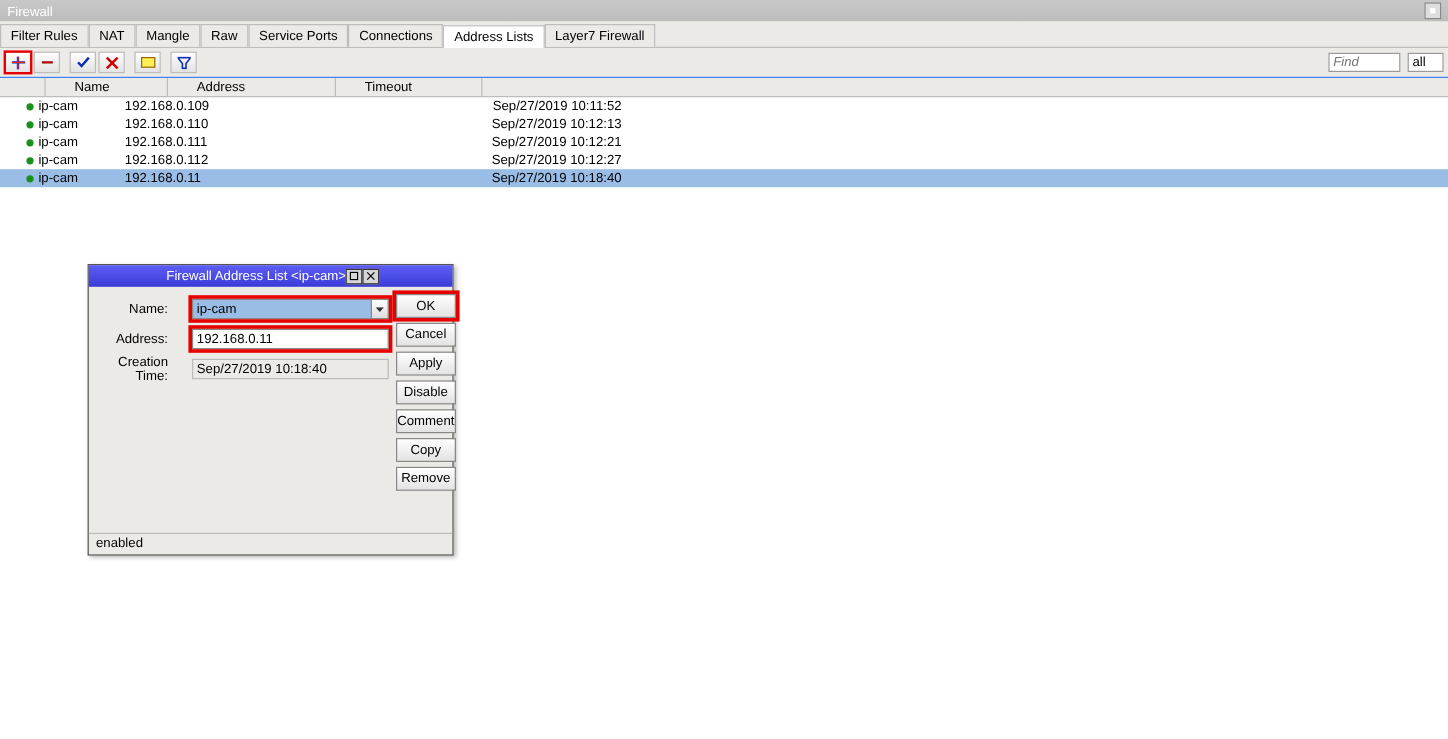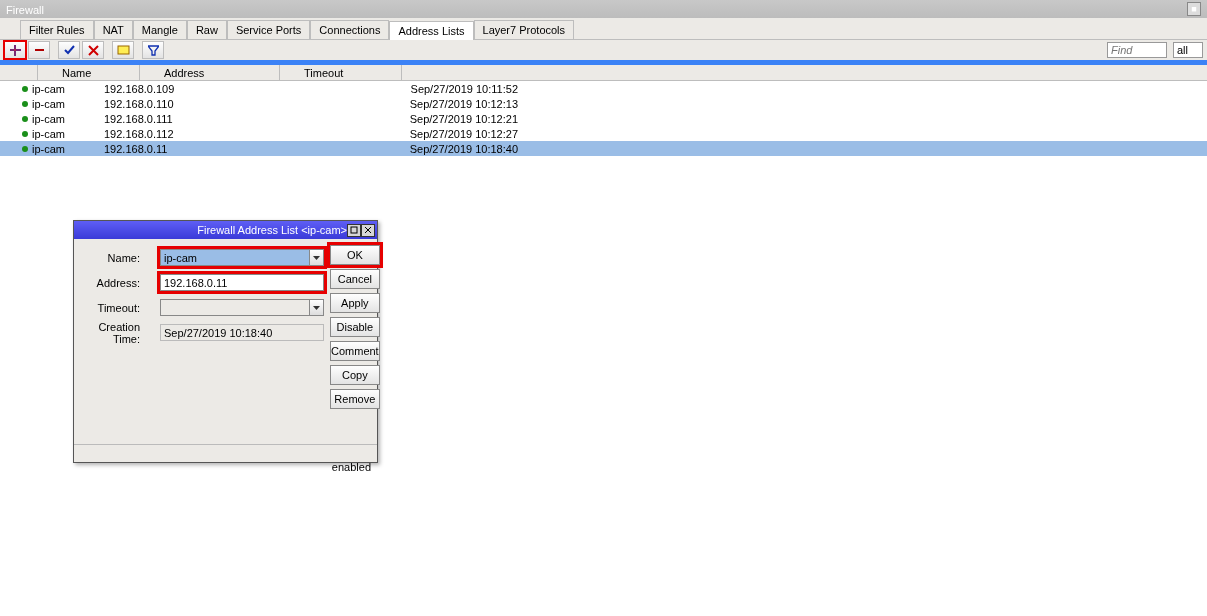--- a/index.html
+++ b/index.html
@@ -4,26 +4,26 @@
 <style>
 * { box-sizing: border-box; margin: 0; padding: 0; font-family: "Tahoma", "Segoe UI", sans-serif; font-size: 11px; }
 body { background: #fff; width: 1207px; height: 616px; position: relative; overflow: hidden; }
 
 
 .titlebar { height: 18px; background: linear-gradient(#c8c8c8,#bcbcbc); color: #fff; padding: 2px 6px; display:flex; align-items:flex-end; justify-content:space-between; }
 .titlebar .title { color:#fff; }
 .titlebar .close-region { width:14px; height:14px; border:1px solid #888; background:#ddd; display:flex; align-items:center; justify-content:center; font-size:9px; }
 
 
-.tabs { height: 22px; background: #eceae6; border-bottom: 1px solid #bdbdbd; display:flex; align-items:flex-end; padding-left:20px; }
+.tabs { height: 22px; background: #eceae6; border-bottom: 1px solid #bdbdbd; display:flex; align-items:flex-end; padding-left:0; }
 .tab { padding: 3px 8px; border:1px solid #bdbdbd; border-bottom:none; margin-right:0; background:#eceae6; cursor:pointer; }
 .tab.active { background:#fff; position:relative; top:1px; }
 
 
-.toolbar { height: 25px; background:#eceae6; border-bottom:5px solid #3b82f6; display:flex; align-items:center; padding:0 4px; gap:2px; }
+.toolbar { height: 25px; background:#eceae6; border-bottom:1px solid #3b82f6; display:flex; align-items:center; padding:0 4px; gap:2px; }
 .tool-group { display:flex; gap:2px; margin-right:6px; }
 .tool-btn { width:22px; height:18px; border:1px solid #bdbdbd; background:linear-gradient(#fefefe,#e3e3e3); display:flex; align-items:center; justify-content:center; cursor:pointer; }
 .tool-btn.highlighted { outline:2px solid #e60000; outline-offset:-1px; }
 .toolbar-spacer { flex:1; }
 .find-box { width:60px; height:16px; border:1px solid #999; background:#fff; color:#999; font-style:italic; padding:0 3px; }
 .all-box { width:30px; height:16px; border:1px solid #999; padding:0 3px; margin-left:4px; }
 
 
 .table { width:100%; }
 .table-header { display:flex; background:#eceae6; border-bottom:1px solid #bdbdbd; height:16px; }
@@ -35,34 +35,34 @@
 .col-ind { width:18px; }
 .col-name { width:82px; }
 .col-addr { width:120px; }
 .col-timeout { width:102px; }
 .col-ctime { width:200px; text-align:right; justify-content:flex-end; }
 .th.col-ctime { justify-content:flex-start; }
 .dot { width:6px; height:6px; border-radius:50%; background:#1a8f1a; display:inline-block; margin-right:4px; }
 
 
 .dialog { position:absolute; left:73px; top:220px; width:305px; height:243px; border:1px solid #555; background:#eceae6; box-shadow: 2px 2px 4px rgba(0,0,0,0.3); }
-.dialog-title { height:18px; background:#3a3af0; background:linear-gradient(#5e5ef5,#3a3ad8); color:#fff; display:flex; align-items:center; justify-content:flex-end; padding:0 2px 0 6px; }
+.dialog-title { height:18px; background:#3a3af0; background:linear-gradient(#5e5ef5,#3a3ad8); color:#fff; display:flex; align-items:center; justify-content:center; padding:0 2px 0 6px; }
 .dialog-title-btns { display:flex; gap:0; }
 .dialog-title-btn { width:14px; height:13px; border:1px solid #333; background:#d6d6d6; display:flex; align-items:center; justify-content:center; font-size:8px; cursor:pointer; }
 .dialog-body { display:flex; padding:6px; gap:6px; height:calc(100% - 18px - 18px); }
 .dialog-form { flex:1; }
 .form-row { display:flex; align-items:center; height:25px; gap:4px; }
 .form-label { width:76px; text-align:right; padding-right:16px; }
 .form-input { height:17px; border:1px solid #888; background:#fff; padding:0 3px; flex:1; font-size:11px; }
 .form-input-wrap { flex:1; display:flex; position:relative; }
 .form-input-dd { width:14px; height:17px; border:1px solid #888; border-left:none; display:flex; align-items:center; justify-content:center; background:linear-gradient(#fff,#ddd); cursor:pointer; }
 .dialog-btns { width:60px; display:flex; flex-direction:column; gap:4px; }
 .dlg-btn { height:20px; border:1px solid #888; background:linear-gradient(#fefefe,#e3e3e3); cursor:pointer; display:flex; align-items:center; justify-content:center; }
 .red-box { outline:3px solid #e60000; }
-.dialog-status { height:18px; border-top:1px solid #bbb; padding:16px 6px;text-align:right; }
+.dialog-status { height:18px; border-top:1px solid #bbb; padding:2px 6px; }
 .name-highlight { background:#9abde6; }
 
 
 svg { display:block; }
 </style>
 </head>
 <body>
 
 <div class="titlebar">
   <span class="title">Firewall</span>
@@ -70,21 +70,21 @@
 </div>
 
 <div class="tabs">
   <div class="tab">Filter Rules</div>
   <div class="tab">NAT</div>
   <div class="tab">Mangle</div>
   <div class="tab">Raw</div>
   <div class="tab">Service Ports</div>
   <div class="tab">Connections</div>
   <div class="tab active">Address Lists</div>
-  <div class="tab">Layer7 Protocols</div>
+  <div class="tab">Layer7 Firewall</div>
 </div>
 
 <div class="toolbar">
   <div class="tool-group">
     <div class="tool-btn highlighted">
       <svg width="11" height="11">
           <path d="M5 0v11M0 5h11" stroke="#0033cc" stroke-width="2"></path>
           <path d="M5 0v11M0 5h11" stroke="#ee2222" stroke-width="1"></path>
         </svg>
     </div>
@@ -200,31 +200,20 @@
           </div>
         </div>
       </div>
       <div class="form-row">
         <div class="form-label">Address:</div>
         <div class="form-input-wrap red-box">
           <input class="form-input" value="192.168.0.11" style="">
         </div>
       </div>
       <div class="form-row">
-        <div class="form-label">Timeout:</div>
-        <div class="form-input-wrap">
-          <input class="form-input" style="background: rgb(236, 234, 230);" value="">
-          <div class="form-input-dd">
-            <svg width="7" height="4">
-                <path d="M0 0l3.5 4L7 0z" fill="#333"></path>
-              </svg>
-          </div>
-        </div>
-      </div>
-      <div class="form-row">
         <div class="form-label">Creation Time:</div>
         <div class="form-input-wrap">
           <input class="form-input" readonly="" style="background: rgb(236, 234, 230); border: 1px solid rgb(187, 187, 187);" value="Sep/27/2019 10:18:40">
         </div>
       </div>
     </div>
     <div class="dialog-btns">
       <div class="dlg-btn red-box">OK</div>
       <div class="dlg-btn">Cancel</div>
       <div class="dlg-btn">Apply</div>

